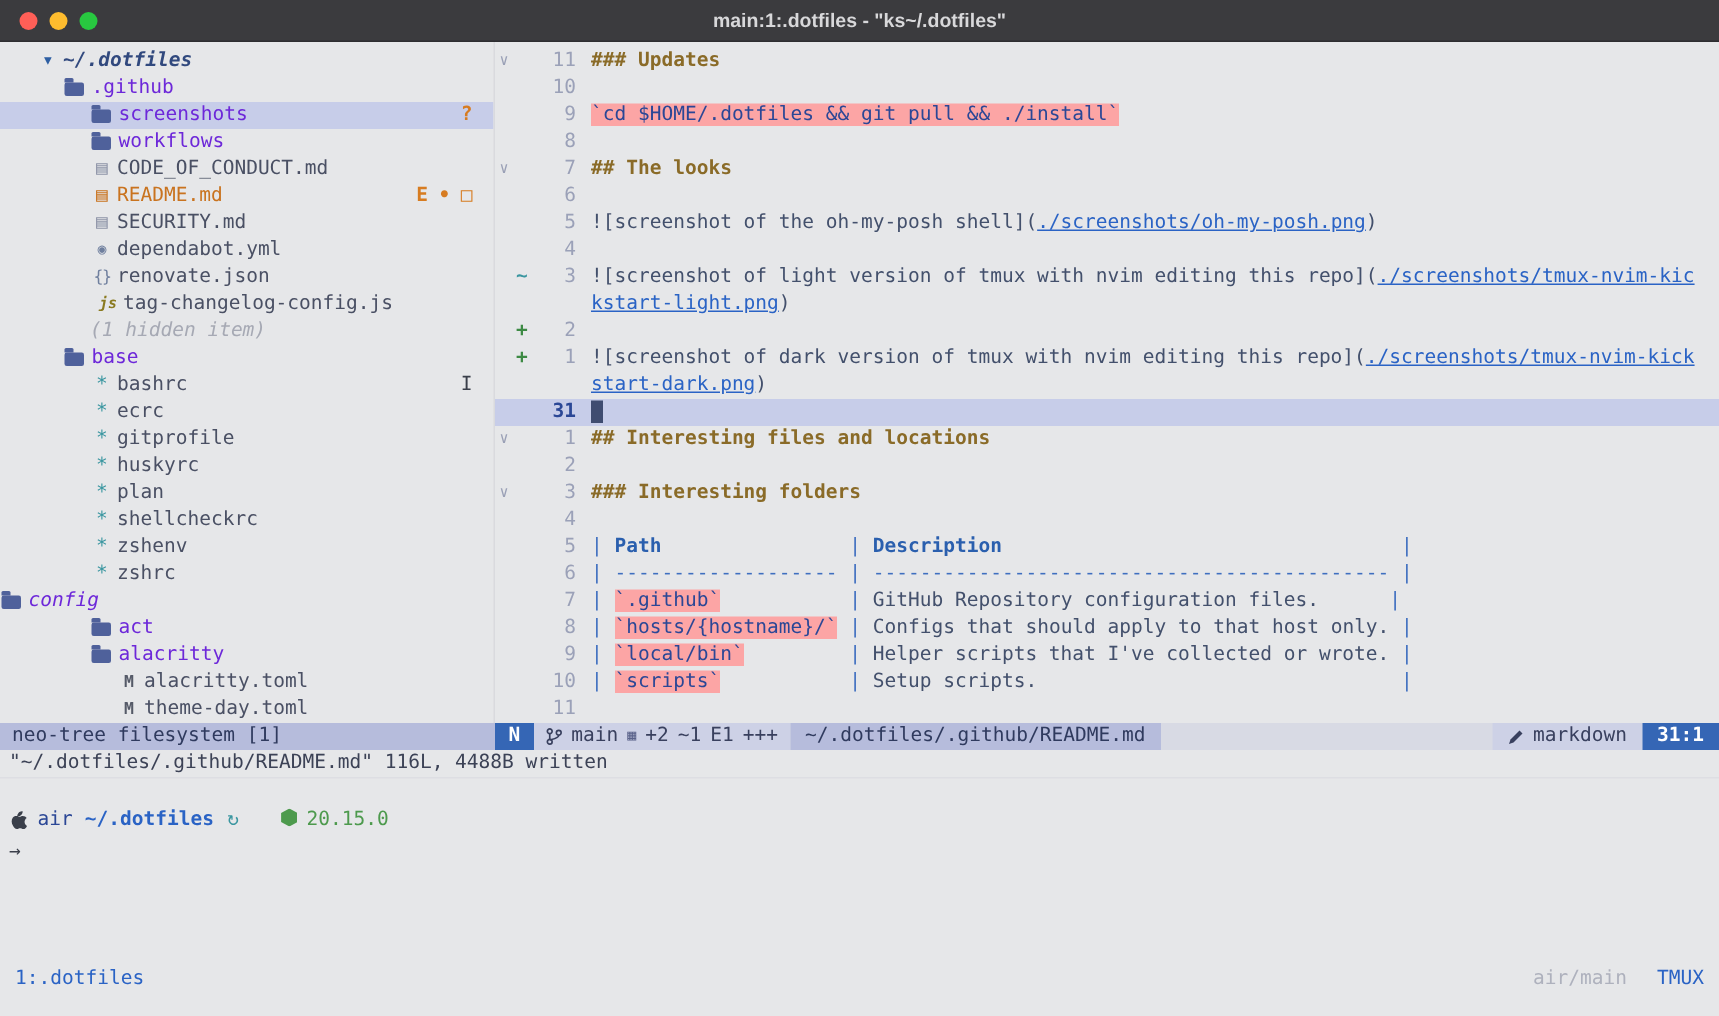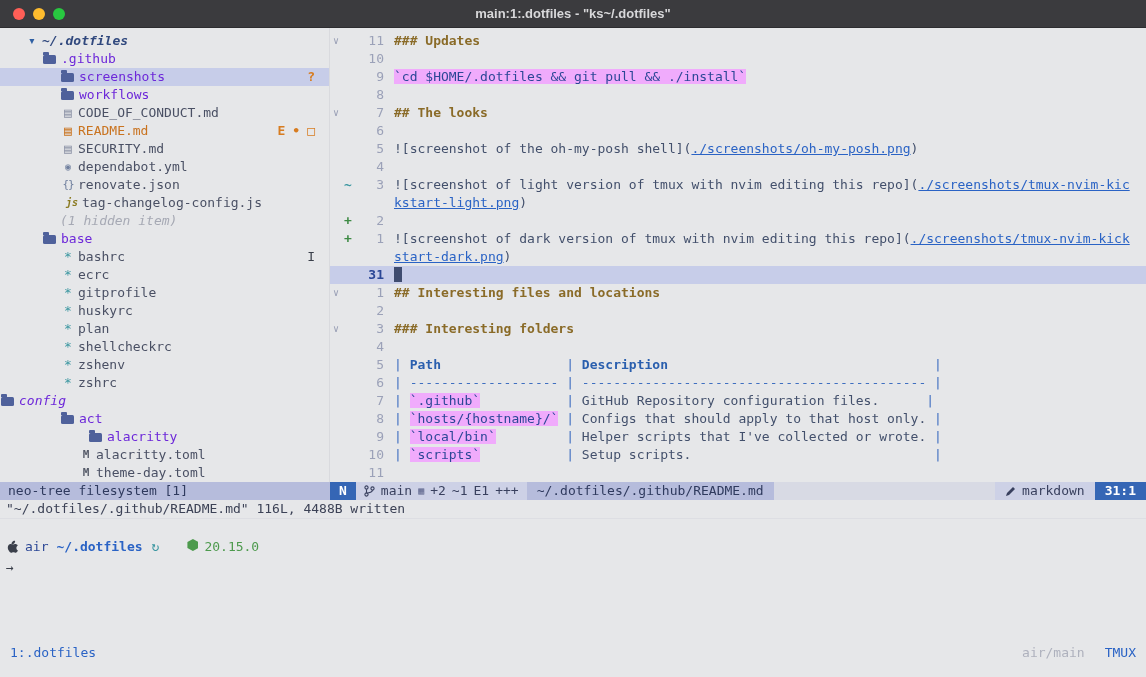--- a/index.html
+++ b/index.html
@@ -44,21 +44,21 @@
   .ed-row{height:18px;display:flex;white-space:pre}
   .cur-line{background:#c7cde9}
   .col-fold{width:12px;flex:none;text-align:center;color:#9aa0b6;font-size:10px}
   .col-sign{width:12px;flex:none;text-align:center}
   .s-add{color:#3d8a44;font-weight:bold}
   .s-chg{color:#3a96a0;font-weight:bold}
   .col-num{width:30px;flex:none;text-align:right;color:#9ba1b8}
   .cur-line .col-num{color:#2b4796;font-weight:bold}
   .col-text{padding-left:10px;flex:1}
   .sg-h{color:#8a6b28;font-weight:bold}
-  .sg-c{background:#f0abfc;color:#2b4796}
+  .sg-c{background:#fca5a5;color:#2b4796}
   .sg-t{color:#43506c}
   .sg-l{color:#2a63c5;text-decoration:underline}
   .sg-b{color:#3f6fc0}
   .sg-th{color:#2a5fae;font-weight:bold}
   .sg-cur{background:#3f4c70;color:#3f4c70}
 
   
   .statusrow{display:flex;height:18px;flex:none;line-height:18px}
   .nt-status{width:330px;flex:none;background:#b6bcdc;color:#2f3a5e;padding-left:8px;white-space:pre}
   .lualine{flex:1;display:flex;background:#d8dae4;overflow:hidden}
@@ -122,21 +122,21 @@
         <div class="tree-row" style="padding-left: 60px;"><span class="i-glyph i-star">*</span><span class="lab file">bashrc</span><span class="badges"><span class="badge bc-dark">I</span></span></div>
         <div class="tree-row" style="padding-left: 60px;"><span class="i-glyph i-star">*</span><span class="lab file">ecrc</span></div>
         <div class="tree-row" style="padding-left: 60px;"><span class="i-glyph i-star">*</span><span class="lab file">gitprofile</span></div>
         <div class="tree-row" style="padding-left: 60px;"><span class="i-glyph i-star">*</span><span class="lab file">huskyrc</span></div>
         <div class="tree-row" style="padding-left: 60px;"><span class="i-glyph i-star">*</span><span class="lab file">plan</span></div>
         <div class="tree-row" style="padding-left: 60px;"><span class="i-glyph i-star">*</span><span class="lab file">shellcheckrc</span></div>
         <div class="tree-row" style="padding-left: 60px;"><span class="i-glyph i-star">*</span><span class="lab file">zshenv</span></div>
         <div class="tree-row" style="padding-left: 60px;"><span class="i-glyph i-star">*</span><span class="lab file">zshrc</span></div>
         <div class="tree-row" style=" font-style: italic;"><span class="i-folder"></span><span class="lab folder">config</span></div>
         <div class="tree-row" style="padding-left: 60px;"><span class="i-folder"></span><span class="lab folder">act</span></div>
-        <div class="tree-row" style="padding-left: 88px;"><span class="i-folder"></span><span class="lab folder">alacritty</span></div>
+        <div class="tree-row" style="padding-left: 60px;"><span class="i-folder"></span><span class="lab folder">alacritty</span></div>
         <div class="tree-row" style="padding-left: 78px;"><span class="i-glyph i-toml">M</span><span class="lab file">alacritty.toml</span></div>
         <div class="tree-row" style="padding-left: 78px;"><span class="i-glyph i-toml">M</span><span class="lab file">theme-day.toml</span></div>
       </div>
     <div class="editor">
         <div class="ed-row"><span class="col-fold">∨</span><span class="col-sign "></span><span class="col-num">11</span><span class="col-text"><span class="sg-h">### Updates</span></span></div>
         <div class="ed-row"><span class="col-fold"></span><span class="col-sign "></span><span class="col-num">10</span><span class="col-text"></span></div>
         <div class="ed-row"><span class="col-fold"></span><span class="col-sign "></span><span class="col-num">9</span><span class="col-text"><span class="sg-c">`cd $HOME/.dotfiles &amp;&amp; git pull &amp;&amp; ./install`</span></span></div>
         <div class="ed-row"><span class="col-fold"></span><span class="col-sign "></span><span class="col-num">8</span><span class="col-text"></span></div>
         <div class="ed-row"><span class="col-fold">∨</span><span class="col-sign "></span><span class="col-num">7</span><span class="col-text"><span class="sg-h">## The looks</span></span></div>
         <div class="ed-row"><span class="col-fold"></span><span class="col-sign "></span><span class="col-num">6</span><span class="col-text"></span></div>

